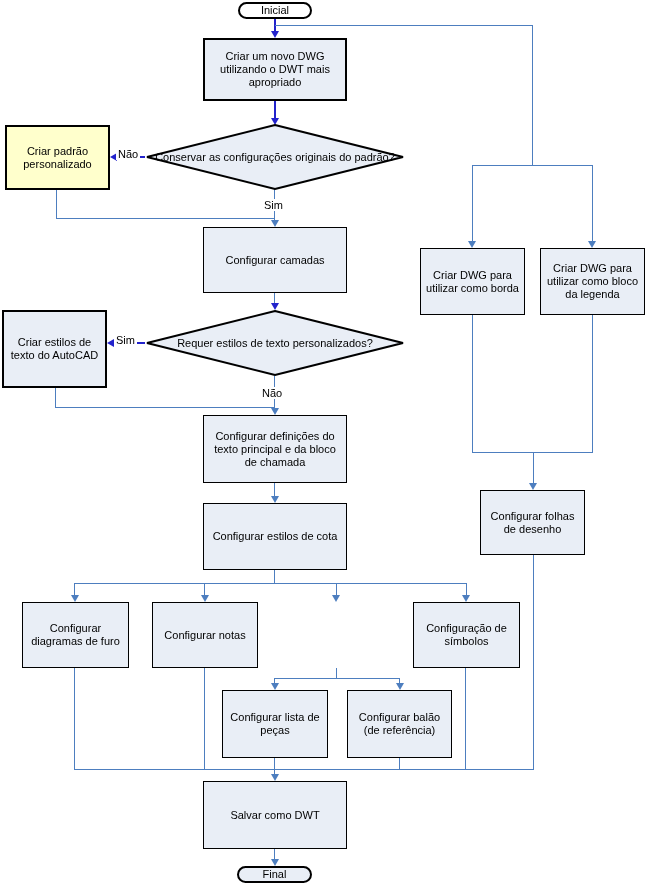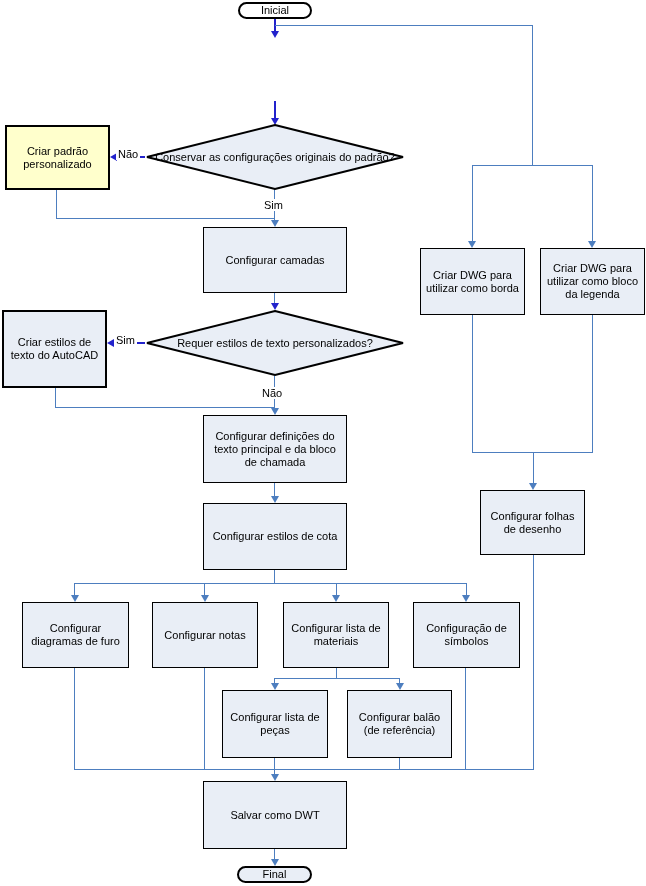--- a/index.html
+++ b/index.html
@@ -121,28 +121,28 @@
   <div class="dlabel" style="left:152px;top:132px;width:246px;height:50px">Conservar as configurações originais do padrão?</div>
 
   <svg class="diamond-svg" style="left:145px;top:310px" width="260" height="66">
     <polygon points="130,1 258,33 130,65 2,33"></polygon>
   </svg>
   <div class="dlabel" style="left:175px;top:318px;width:200px;height:50px">Requer estilos de texto personalizados?</div>
 
   <div class="node pill" style="left:238px;top:2px;width:74px;height:17px">Inicial</div>
   <div class="node pill filled" style="left:237px;top:866px;width:75px;height:17px">Final</div>
 
+  <div class="node thick" style="left:203px;top:38px;width:144px;height:63px">Criar um novo DWG utilizando o DWT mais apropriado</div>
   <div class="node thick yellow" style="left:5px;top:125px;width:105px;height:65px">Criar padrão personalizado</div>
   <div class="node" style="left:203px;top:227px;width:144px;height:66px">Configurar camadas</div>
   <div class="node thick" style="left:2px;top:310px;width:105px;height:78px">Criar estilos de texto do AutoCAD</div>
   <div class="node" style="left:203px;top:415px;width:144px;height:68px">Configurar definições do texto principal e da bloco de chamada</div>
   <div class="node" style="left:203px;top:503px;width:144px;height:67px">Configurar estilos de cota</div>
   <div class="node" style="left:22px;top:602px;width:107px;height:66px">Configurar diagramas de furo</div>
   <div class="node" style="left:152px;top:602px;width:106px;height:66px">Configurar notas</div>
-  <div class="node" style="left:283px;top:602px;width:106px;height:66px">Configurar lista de materiais</div>
   <div class="node" style="left:413px;top:602px;width:107px;height:66px">Configuração de símbolos</div>
   <div class="node" style="left:222px;top:690px;width:106px;height:68px">Configurar lista de peças</div>
   <div class="node" style="left:347px;top:690px;width:105px;height:68px">Configurar balão (de referência)</div>
   <div class="node" style="left:203px;top:781px;width:144px;height:68px">Salvar como DWT</div>
   <div class="node" style="left:420px;top:248px;width:105px;height:67px">Criar DWG para utilizar como borda</div>
   <div class="node" style="left:540px;top:248px;width:105px;height:67px">Criar DWG para utilizar como bloco da legenda</div>
   <div class="node" style="left:480px;top:490px;width:105px;height:65px">Configurar folhas de desenho</div>
 
   <div class="elabel" style="left:116px;top:148px">Não</div>
   <div class="elabel" style="left:262px;top:199px">Sim</div>

